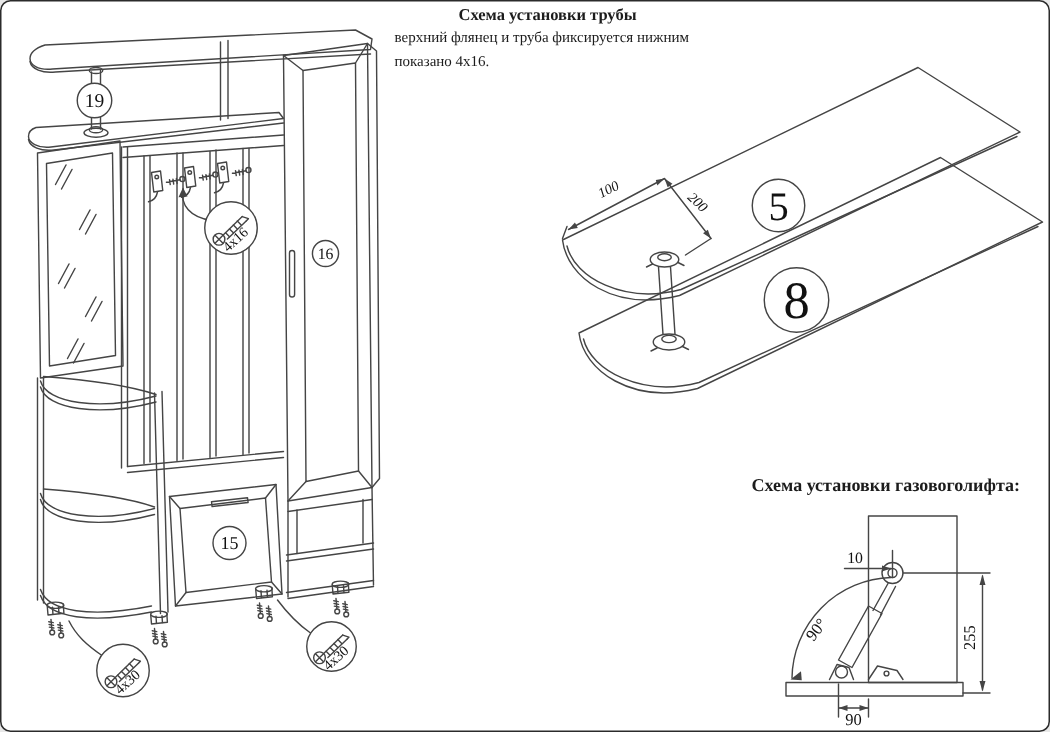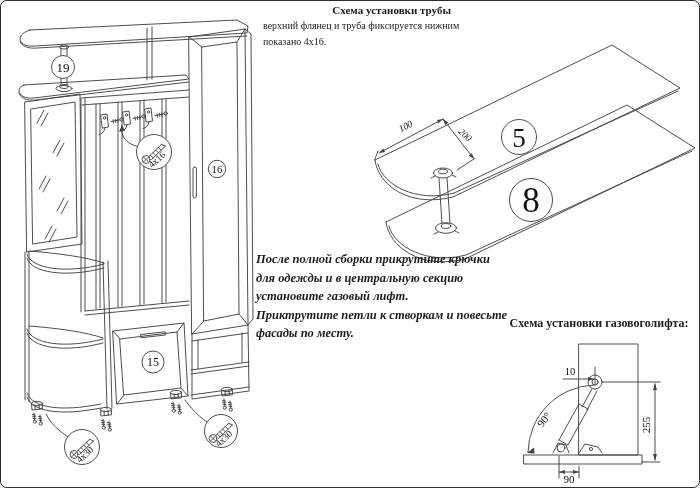--- a/index.html
+++ b/index.html
@@ -1,23 +1,23 @@
 <!DOCTYPE html>
 <html><head>
 <meta charset="utf-8">
 <style>
   html,body{margin:0;padding:0;background:#e8e8e8}
   .page{position:relative;width:700px;height:488px;background:#fff;border:1.5px solid #2b2b2b;
         border-radius:7px;overflow:hidden;font-family:"Liberation Serif",serif;color:#1c1c1c;
         box-sizing:border-box;margin:0 auto}
   .abs{position:absolute}
-  .t-title{left:250px;top:3px;width:200px;text-align:right;font-weight:bold;font-size:11px;white-space:nowrap}
+  .t-title{left:264px;top:3px;width:200px;text-align:center;font-weight:bold;font-size:11px;white-space:nowrap}
   .t-body{left:262px;top:17px;font-size:10px;line-height:16px;white-space:nowrap}
   .t-note{left:255px;top:249px;font-size:12.5px;line-height:18.6px;font-weight:bold;font-style:italic;white-space:nowrap}
-  .t-gtitle{left:500px;top:315px;width:196px;text-align:center;font-weight:bold;font-size:12px;white-space:nowrap}
+  .t-gtitle{left:500px;top:315px;width:196px;font-weight:bold;font-size:12px;white-space:nowrap}
   svg{position:absolute;overflow:visible}
   svg .ln{stroke:#454545;fill:none;stroke-width:0.95;stroke-linejoin:round;stroke-linecap:round}
   svg .fl{fill:#454545;stroke:none}
   svg .wh{fill:#ffffff;stroke:#454545;stroke-width:0.95}
   svg text{fill:#111;stroke:none;font-family:"Liberation Serif",serif}
 </style>
 </head>
 <body>
 
 <div class="page">
@@ -227,27 +227,20 @@
     <g>
       <circle class="wh" cx="518" cy="136" r="17.5"></circle>
       <text x="518" y="145.5" font-size="27" text-anchor="middle">5</text>
     </g>
     <g>
       <circle class="wh" cx="530" cy="199" r="21.5"></circle>
       <text x="530" y="211" font-size="35" text-anchor="middle">8</text>
     </g>
   </svg>
 
-  <div class="abs t-note">
-    <div>После полной сборки прикрутите крючки</div>
-    <div>для одежды и в центральную секцию</div>
-    <div>установите газовый лифт.</div>
-    <div>Приктрутите петли к створкам и повесьте</div>
-    <div>фасады по месту.</div>
-  </div>
 
   <div class="abs t-gtitle">Схема установки газовоголифта:</div>
 
   <svg width="190" height="152" viewBox="510 336 190 152" style="left:510px;top:336px">
     <g class="ln">
       <rect x="578" y="343" width="59" height="111"></rect>
       <path d="M523,454 L641,454 L641,463 L523,463 Z"></path>
       <g>
         <circle cx="594" cy="381" r="7"></circle>
         <circle cx="594" cy="381" r="3"></circle>

